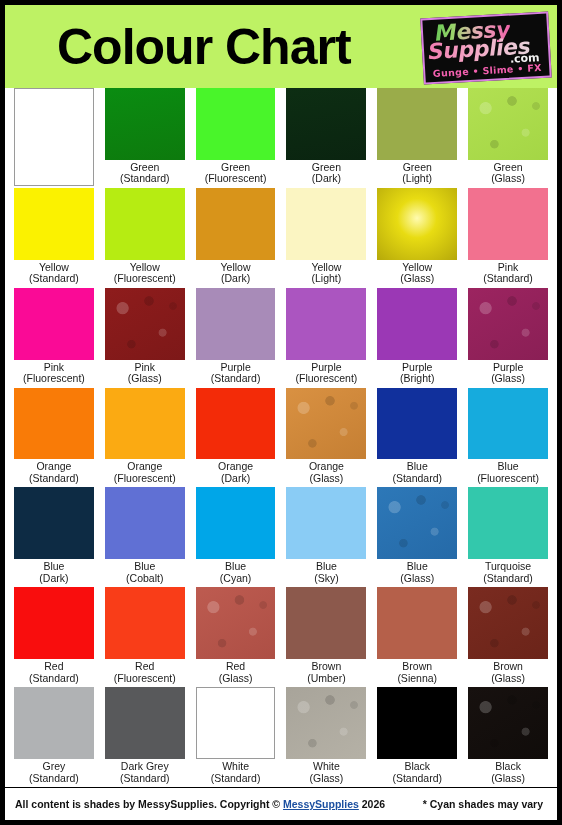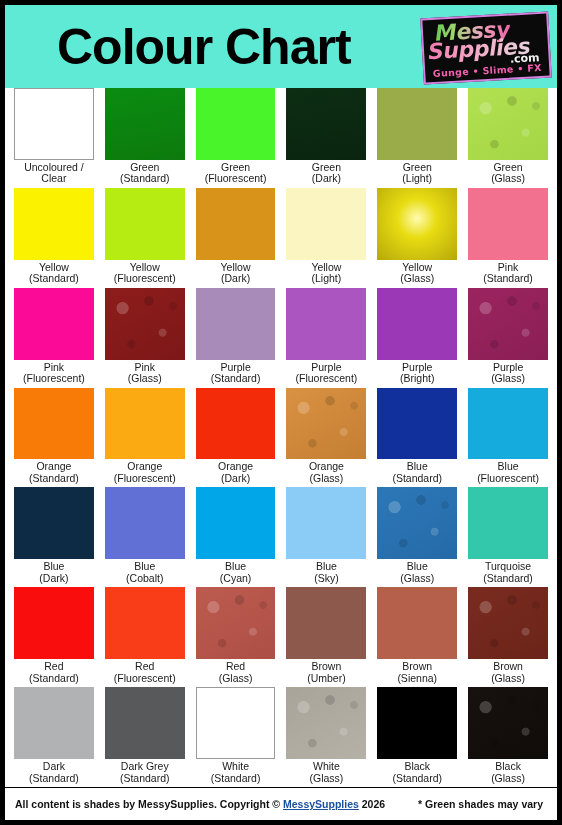--- a/index.html
+++ b/index.html
@@ -24,21 +24,21 @@
     flex-direction: column;
   }
 
   
   .header {
     position: relative;
     height: 83px;
     flex: 0 0 83px;
     display: flex;
     align-items: center;
-    background: #5eead4;
+    background: #bef264;
   }
   .title {
     margin-left: 52px;
     font-size: 50px;
     font-weight: bold;
     letter-spacing: -1px;
     color: #000000;
     line-height: 1;
     white-space: nowrap;
   }
@@ -185,22 +185,20 @@
         <span class="logo-com">.com</span>
         <span class="logo-tag">Gunge • Slime • FX</span>
       </div>
     </div>
   </div>
 
   <div class="grid" id="swatch-grid">
       <div class="row">
         <div class="cell">
           <div class="swatch bordered" style="background: rgb(255, 255, 255);"></div>
-          <div class="label">Uncoloured /
-Clear</div>
         </div>
         <div class="cell">
           <div class="swatch" style="background: linear-gradient(170deg, rgb(10, 140, 17) 0%, rgb(13, 122, 13) 100%);"></div>
           <div class="label">Green
 (Standard)</div>
         </div>
         <div class="cell">
           <div class="swatch" style="background: rgb(73, 245, 42);"></div>
           <div class="label">Green
 (Fluorescent)</div>
@@ -377,21 +375,21 @@
         </div>
         <div class="cell">
           <div class="swatch" style="background: radial-gradient(circle at 22% 28%, rgba(255, 255, 255, 0.2) 0px, rgba(255, 255, 255, 0.2) 7%, rgba(0, 0, 0, 0) 8%), radial-gradient(circle at 72% 62%, rgba(255, 255, 255, 0.16) 0px, rgba(255, 255, 255, 0.16) 5%, rgba(0, 0, 0, 0) 6%), radial-gradient(circle at 55% 18%, rgba(0, 0, 0, 0.14) 0px, rgba(0, 0, 0, 0.14) 6%, rgba(0, 0, 0, 0) 7%), radial-gradient(circle at 33% 78%, rgba(0, 0, 0, 0.13) 0px, rgba(0, 0, 0, 0.13) 5%, rgba(0, 0, 0, 0) 6%), radial-gradient(circle at 85% 25%, rgba(0, 0, 0, 0.1) 0px, rgba(0, 0, 0, 0.1) 4%, rgba(0, 0, 0, 0) 5%), linear-gradient(150deg, rgb(122, 43, 32) 0%, rgb(107, 36, 25) 100%);"></div>
           <div class="label">Brown
 (Glass)</div>
         </div>
       </div>
       <div class="row">
         <div class="cell">
           <div class="swatch" style="background: rgb(176, 178, 180);"></div>
-          <div class="label">Dark
+          <div class="label">Grey
 (Standard)</div>
         </div>
         <div class="cell">
           <div class="swatch" style="background: rgb(88, 89, 91);"></div>
           <div class="label">Dark Grey
 (Standard)</div>
         </div>
         <div class="cell">
           <div class="swatch bordered" style="background: rgb(255, 255, 255);"></div>
           <div class="label">White
@@ -410,16 +408,16 @@
         <div class="cell">
           <div class="swatch" style="background: radial-gradient(circle at 22% 28%, rgba(255, 255, 255, 0.2) 0px, rgba(255, 255, 255, 0.2) 7%, rgba(0, 0, 0, 0) 8%), radial-gradient(circle at 72% 62%, rgba(255, 255, 255, 0.16) 0px, rgba(255, 255, 255, 0.16) 5%, rgba(0, 0, 0, 0) 6%), radial-gradient(circle at 55% 18%, rgba(0, 0, 0, 0.14) 0px, rgba(0, 0, 0, 0.14) 6%, rgba(0, 0, 0, 0) 7%), radial-gradient(circle at 33% 78%, rgba(0, 0, 0, 0.13) 0px, rgba(0, 0, 0, 0.13) 5%, rgba(0, 0, 0, 0) 6%), radial-gradient(circle at 85% 25%, rgba(0, 0, 0, 0.1) 0px, rgba(0, 0, 0, 0.1) 4%, rgba(0, 0, 0, 0) 5%), linear-gradient(150deg, rgb(23, 17, 15) 0%, rgb(16, 12, 10) 100%);"></div>
           <div class="label">Black
 (Glass)</div>
         </div>
       </div>
     </div>
 
   <div class="footer">
     <span class="footer-left"><span>All content is shades by MessySupplies. Copyright © </span><a class="footer-link" href="#">MessySupplies</a><span> 2026</span></span>
-    <span class="footer-right">* Green shades may vary</span>
+    <span class="footer-right">* Cyan shades may vary</span>
   </div>
 
 </div>
 
 </body></html>

